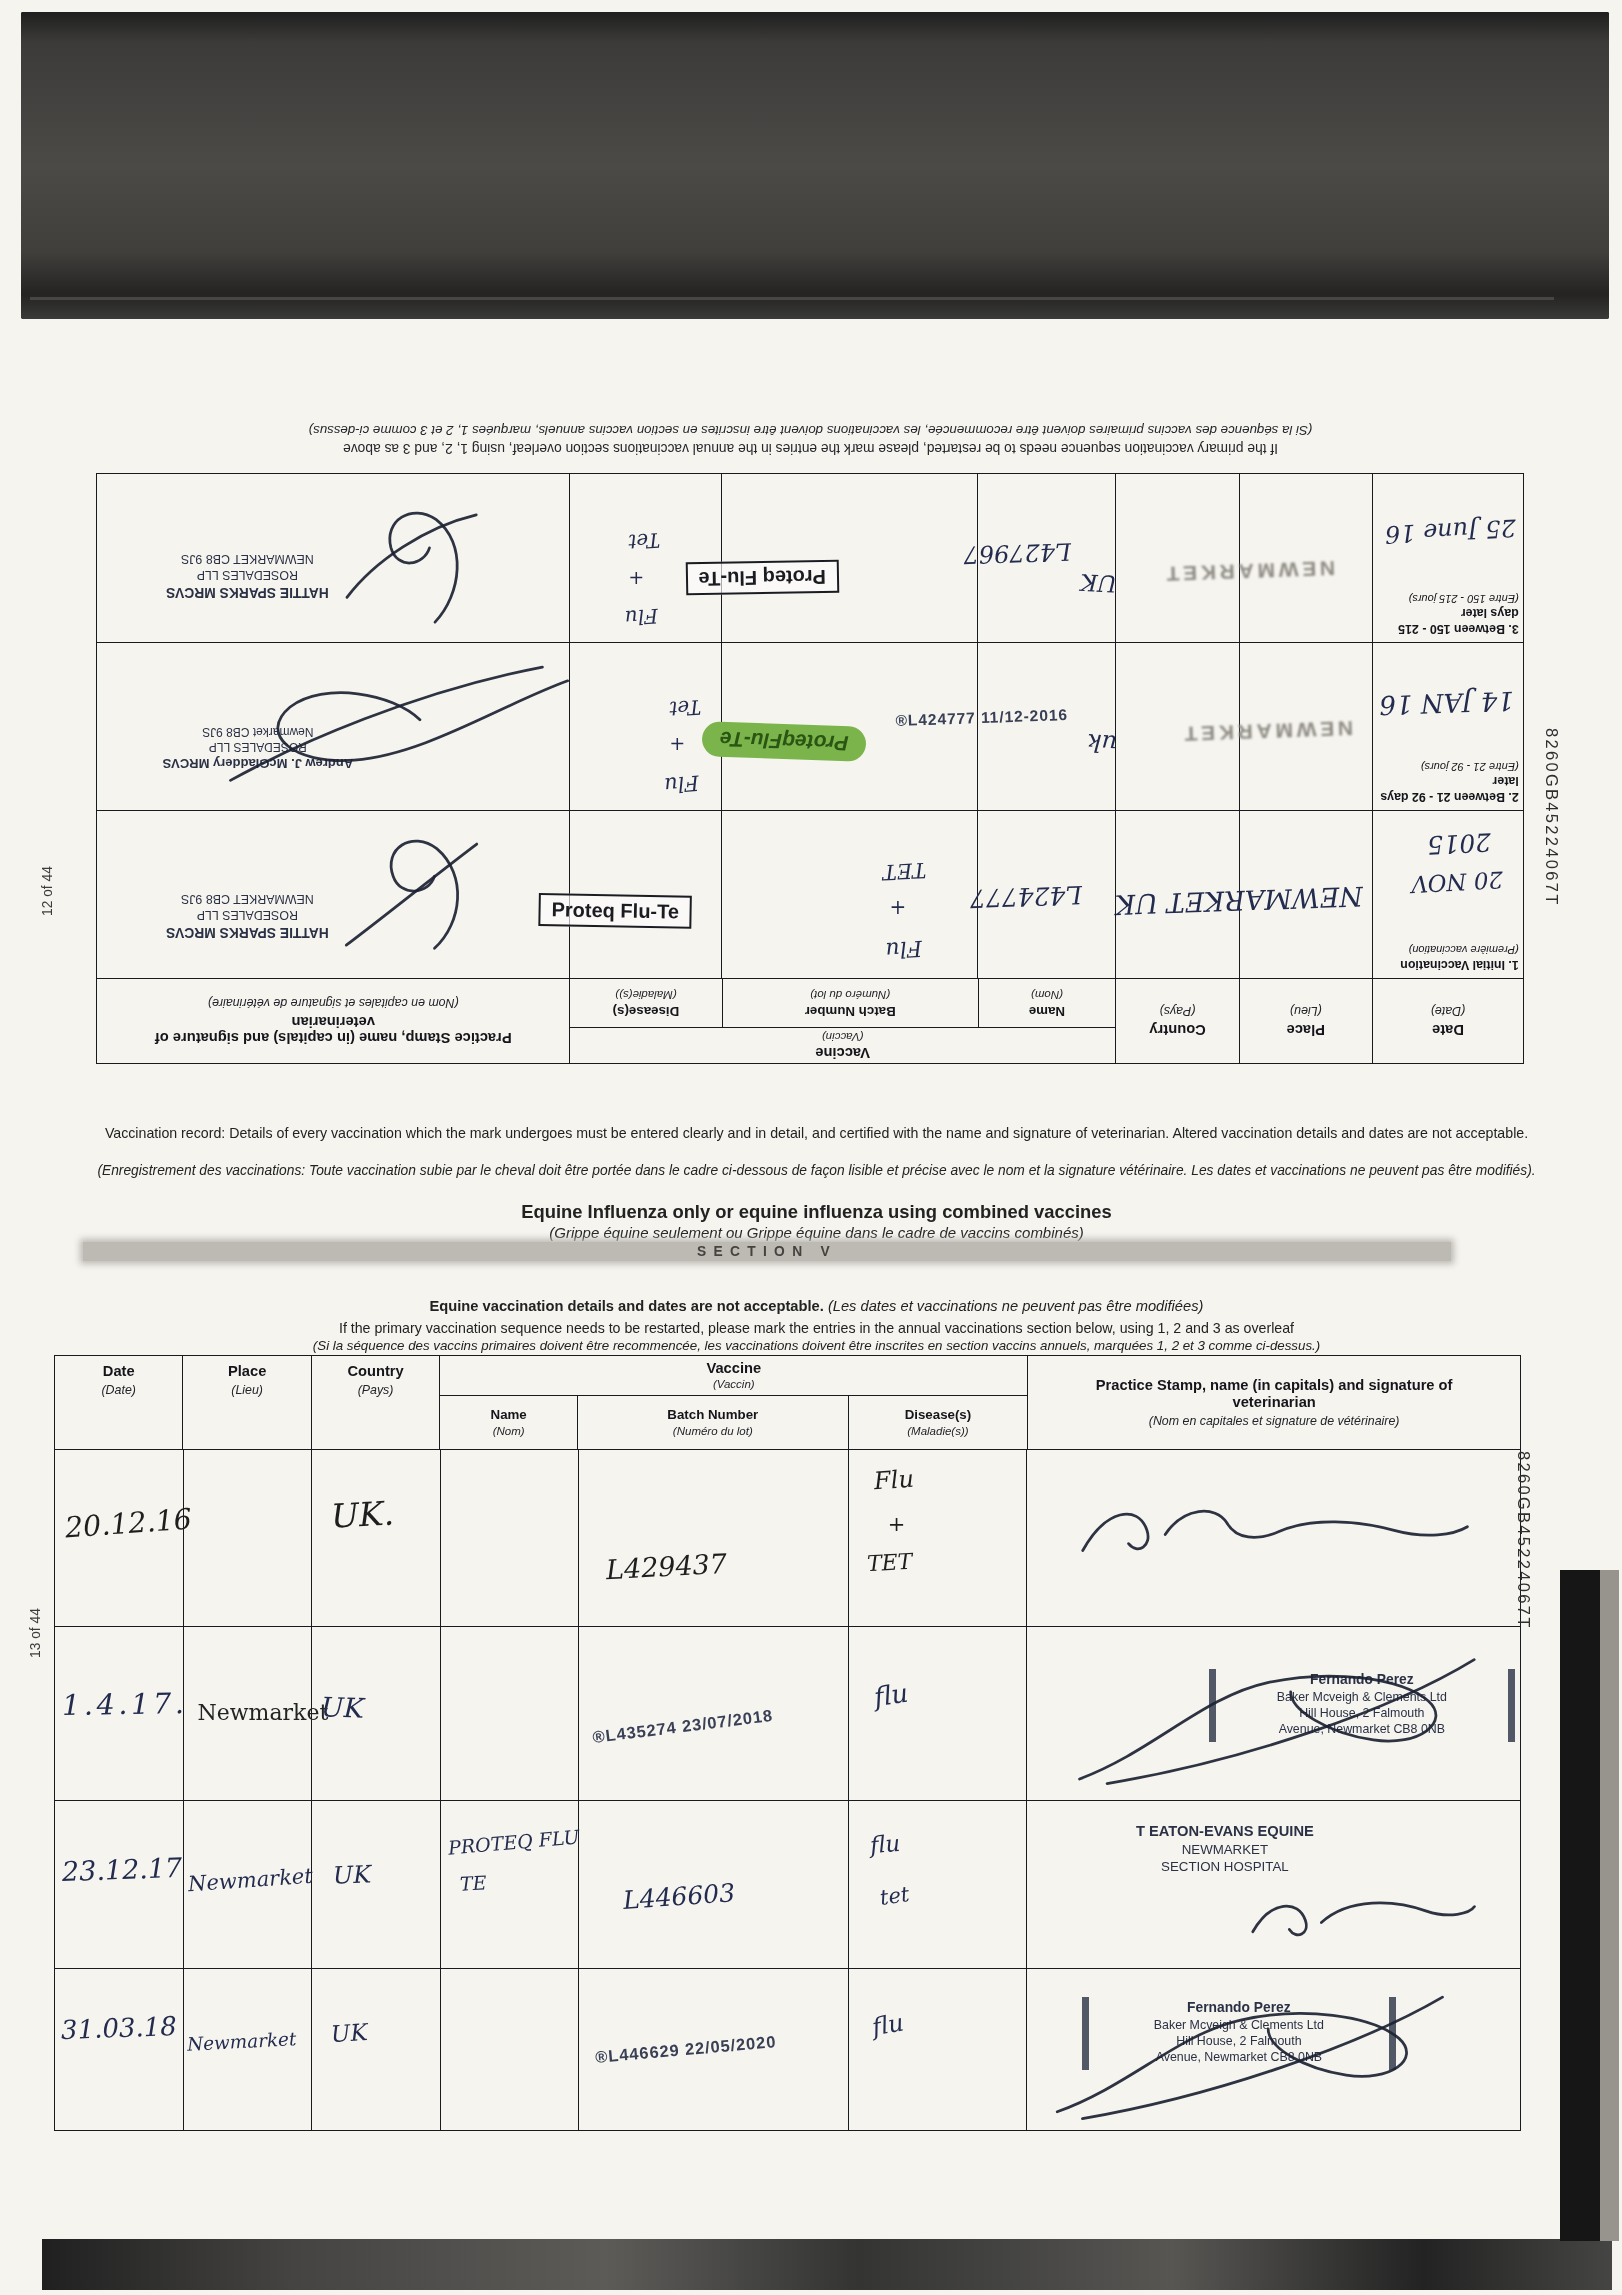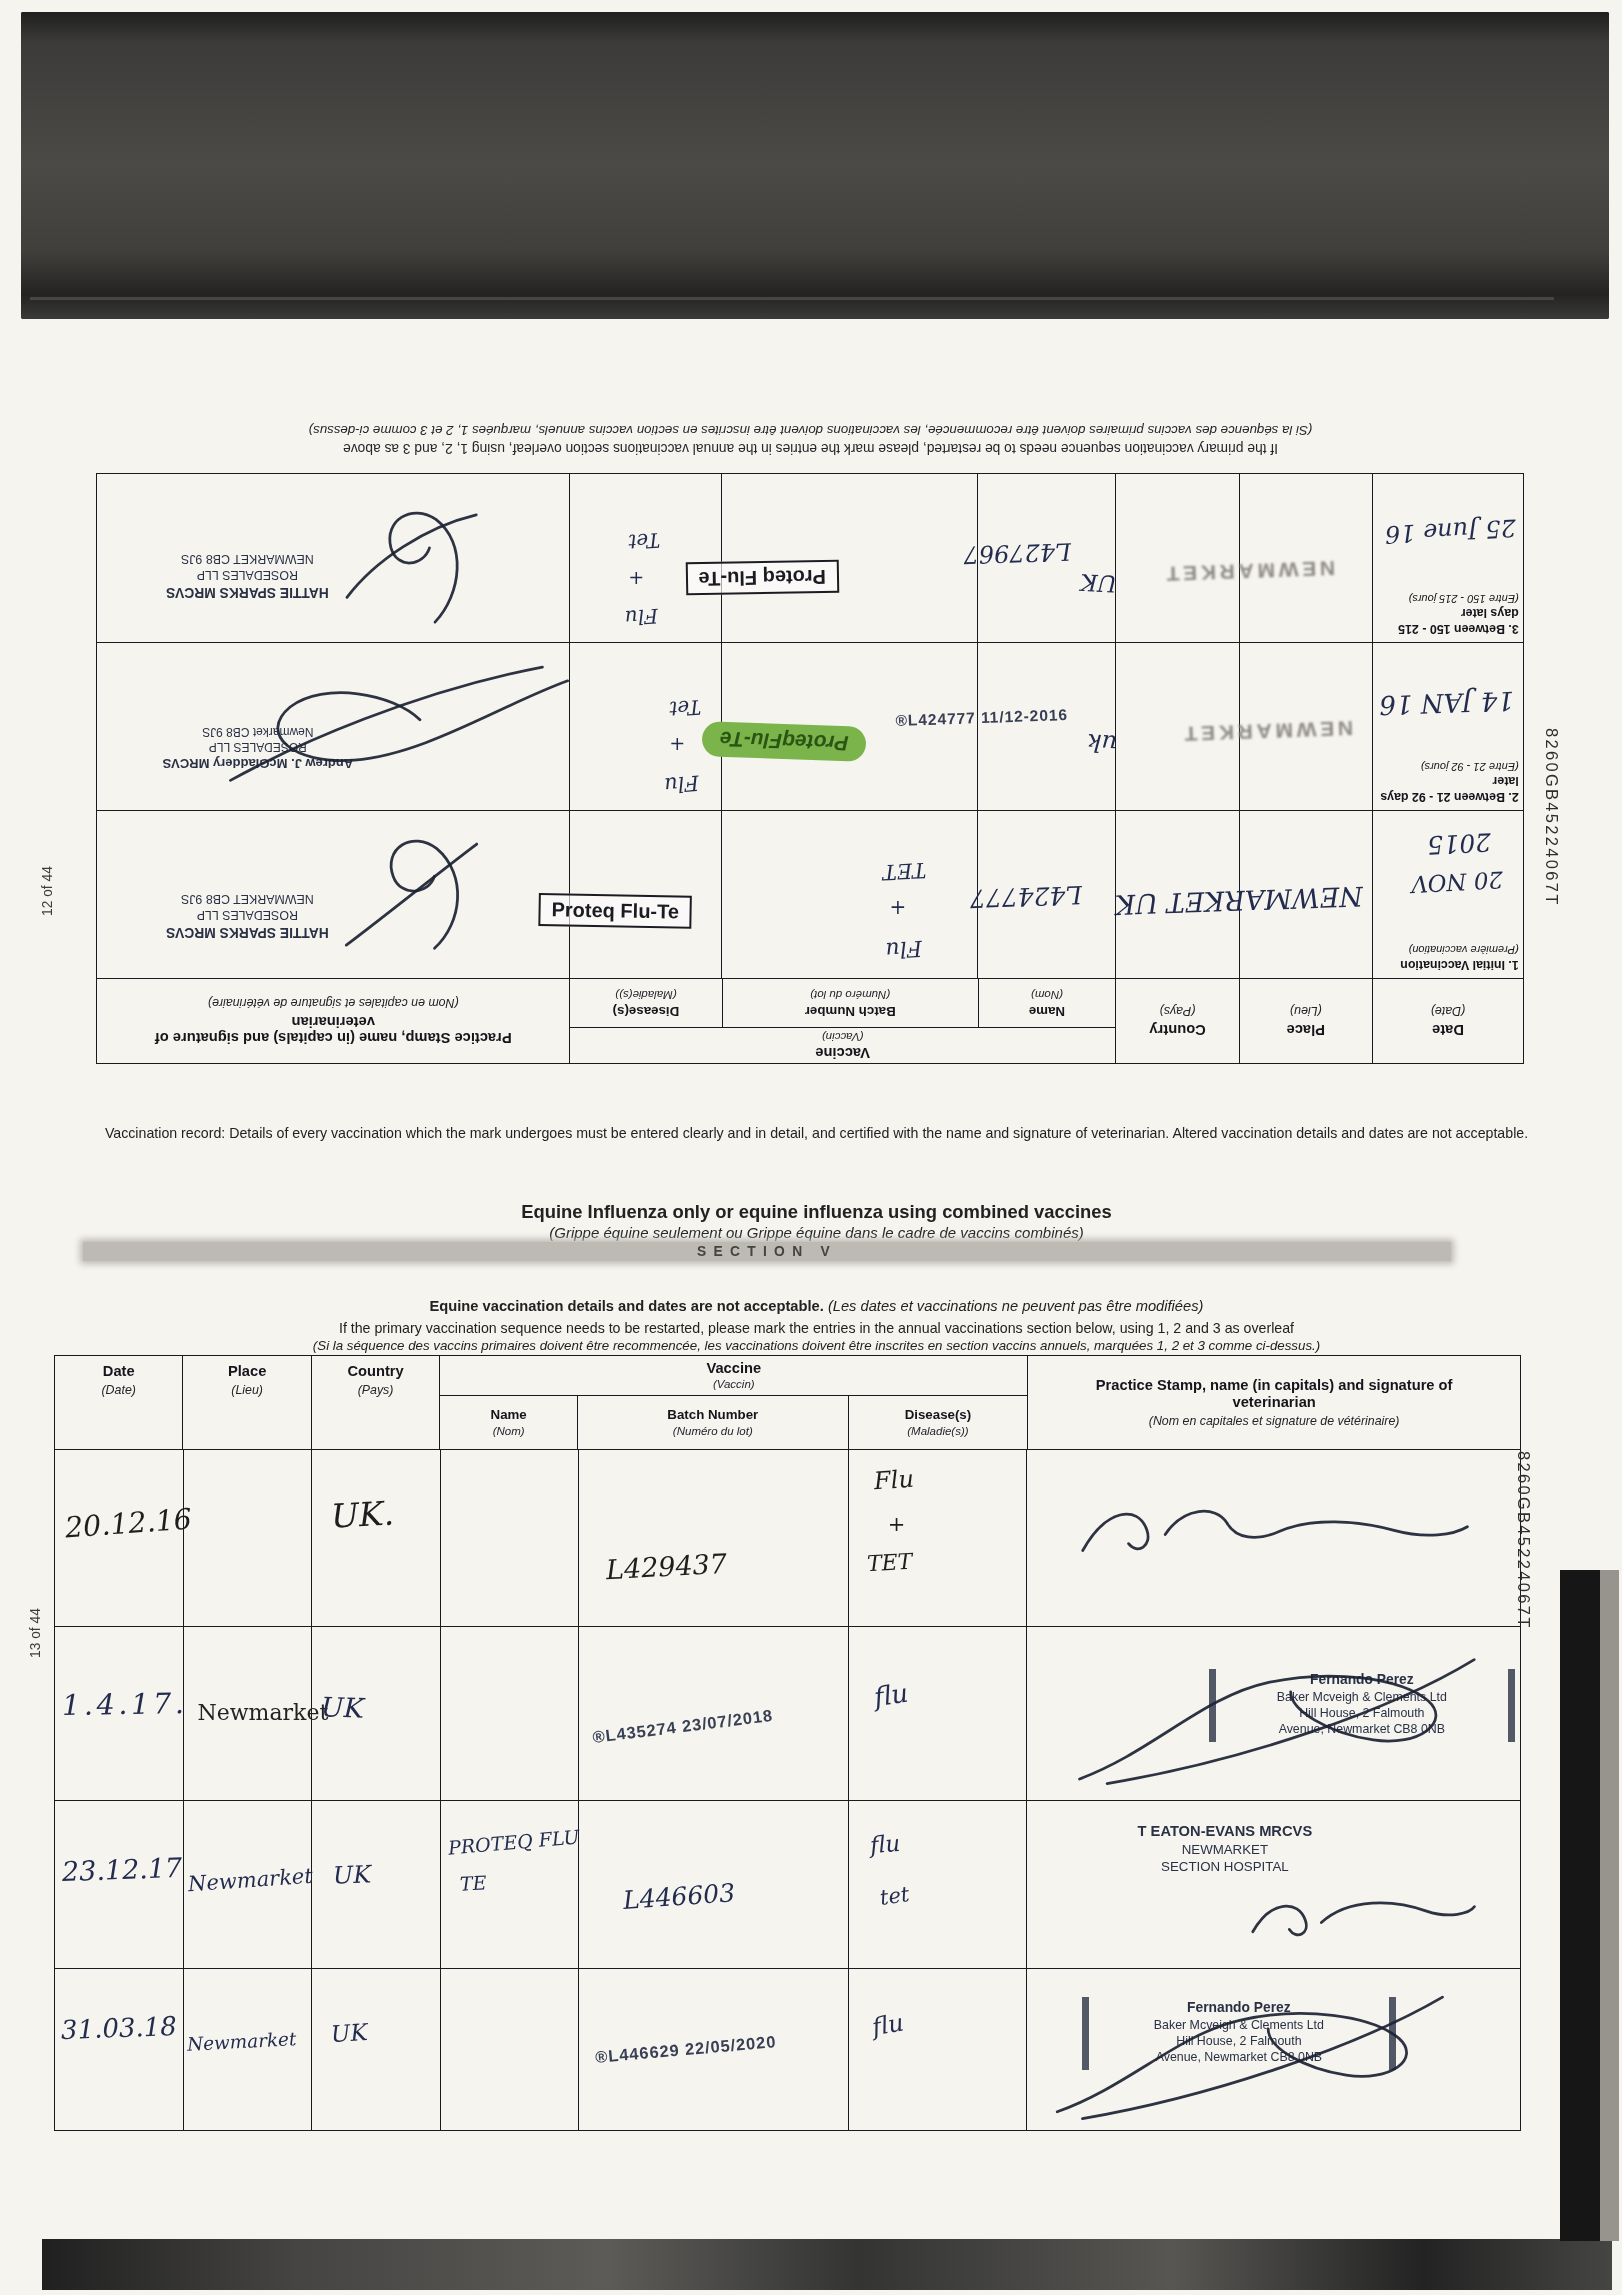--- a/index.html
+++ b/index.html
@@ -228,20 +228,21 @@
     <div class="p12note">
       <div>If the primary vaccination sequence needs to be restarted, please mark the entries in the annual vaccinations section overleaf, using 1, 2, and 3 as above</div>
       <div class="fr">(Si la séquence des vaccins primaires doivent être recommencée, les vaccinations doivent être inscrites en section vaccins annuels, marquées 1, 2 et 3 comme ci-dessus)</div>
     </div>
   </div>
 
   <div class="vtext" style="left:40px;top:916px;transform:rotate(-90deg);transform-origin:0 0">12 of 44</div>
   <div class="vtext" style="left:1561px;top:728px;transform:rotate(90deg);transform-origin:0 0;font-size:16.5px;letter-spacing:2.3px;color:#2e2e2e">8260GB45224067T</div>
 
   <div class="midtext" style="top:1124px;font-size:14.2px">Vaccination record: Details of every vaccination which the mark undergoes must be entered clearly and in detail, and certified with the name and signature of veterinarian. Altered vaccination details and dates are not acceptable.</div>
+  <div class="midtext" style="top:1162px;font-size:13.8px;font-style:italic">(Enregistrement des vaccinations: Toute vaccination subie par le cheval doit être portée dans le cadre ci-dessous de façon lisible et précise avec le nom et la signature vétérinaire. Les dates et vaccinations ne peuvent pas être modifiés).</div>
   <div class="midtext" style="top:1223px;font-size:15px;font-style:italic">(Grippe équine seulement ou Grippe équine dans le cadre de vaccins combinés)</div>
   <div class="midtext" style="top:1200px;font-size:18.4px;font-weight:bold">Equine Influenza only or equine influenza using combined vaccines</div>
 
   <div class="section-strip">
       <span>SECTION V</span>
     </div>
 
   <div class="midtext" style="top:1297px;font-size:14.7px">
     <span style="font-weight:bold">Equine vaccination details and dates are not acceptable.</span>
     <span style="font-style:italic">(Les dates et vaccinations ne peuvent pas être modifiées)</span>
@@ -378,21 +379,21 @@
       </div>
       <div class="c" style="width:271px">
         <span class="hw" style="left:44px;top:83px;font-size:25px;transform:rotate(-4deg)">L446603</span>
       </div>
       <div class="c" style="width:179px">
         <span class="hw" style="left:20.7px;top:32px;font-size:23px;transform:rotate(-5deg)">flu</span>
         <span class="hw" style="left:31px;top:85px;font-size:21px;transform:rotate(-8deg)">tet</span>
       </div>
       <div class="c last" style="width:494px">
         <div class="vetstamp" style="left:55px;top:20.7px;width:285px;font-size:13.3px">
-          <span class="l1" style="font-size:14.7px">T EATON-EVANS MRCVS</span>
+          <span class="l1" style="font-size:14.7px">T EATON-EVANS EQUINE</span>
           <span>NEWMARKET</span>
           <span>SECTION HOSPITAL</span>
         </div>
         <svg class="sig" style="left:216px;top:85px" width="239" height="64" viewBox="0 0 520 140">
           <path d="M20,100 C60,30 120,30 135,75 C145,105 115,118 100,95"></path>
           <path d="M170,80 C230,25 330,30 400,55 C450,72 495,60 505,45"></path>
         </svg>
       </div>
     </div>
 

